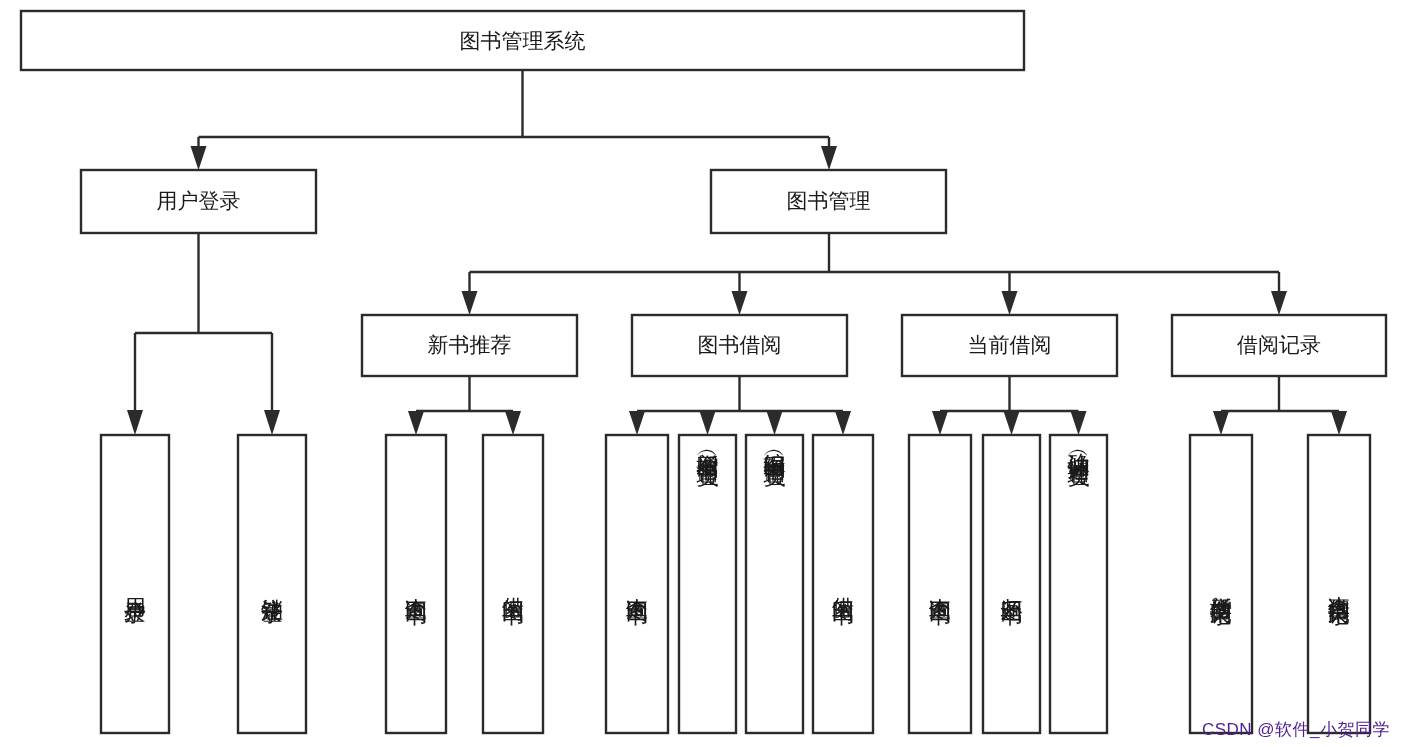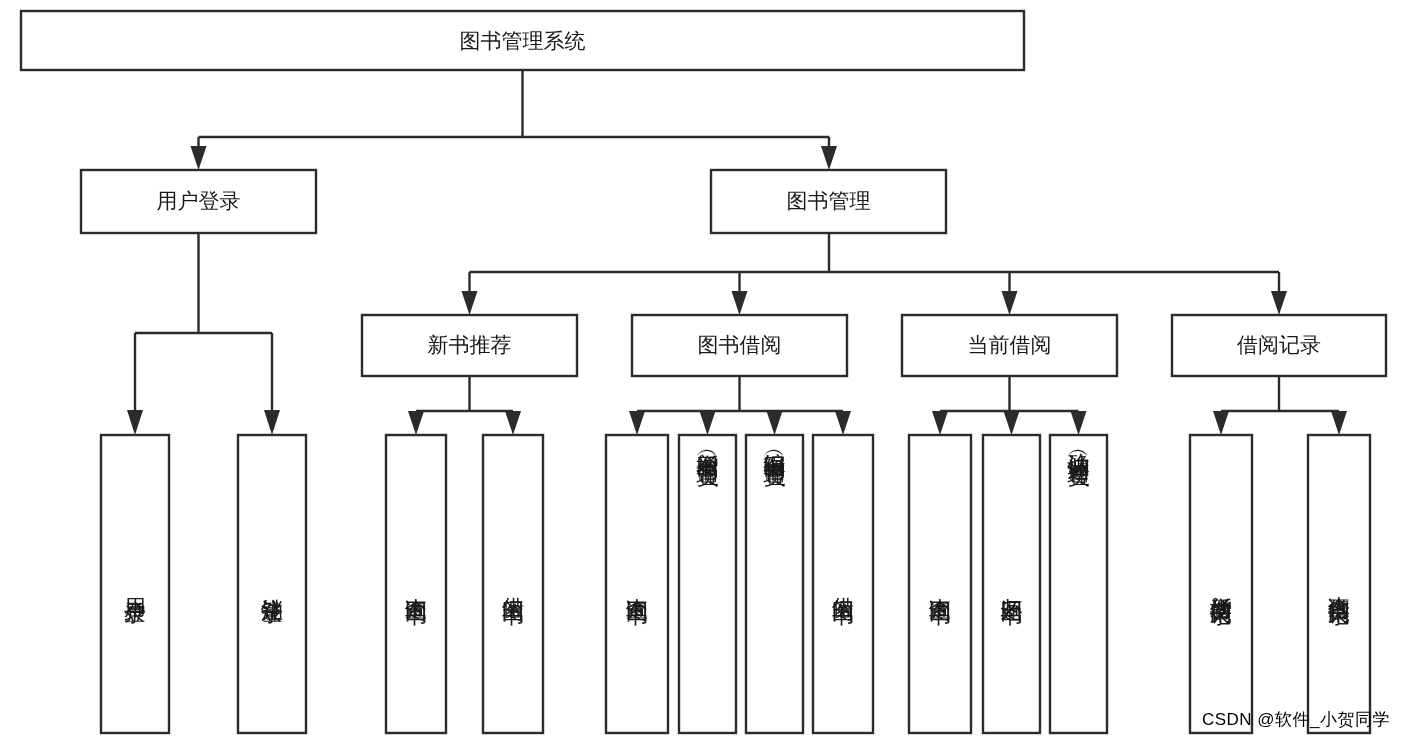--- a/index.html
+++ b/index.html
@@ -61,24 +61,24 @@
   .leaf-label-wrap {
     position: absolute;
     display: flex;
     align-items: center;
     justify-content: center;
     pointer-events: none;
   }
   .watermark {
     position: absolute;
     right: 8px;
-    bottom: 16px;
+    bottom: 6px;
     font-family: "Liberation Sans", "DejaVu Sans", sans-serif;
     font-size: 17px;
-    color: #000000;
+    color: #4c1d95;
     letter-spacing: 0.5px;
     white-space: nowrap;
   }
 </style>
 </head>
 <body>
 
 <div id="diagram-root">
 
   <svg id="tree-svg" viewBox="0 0 1405 747">

